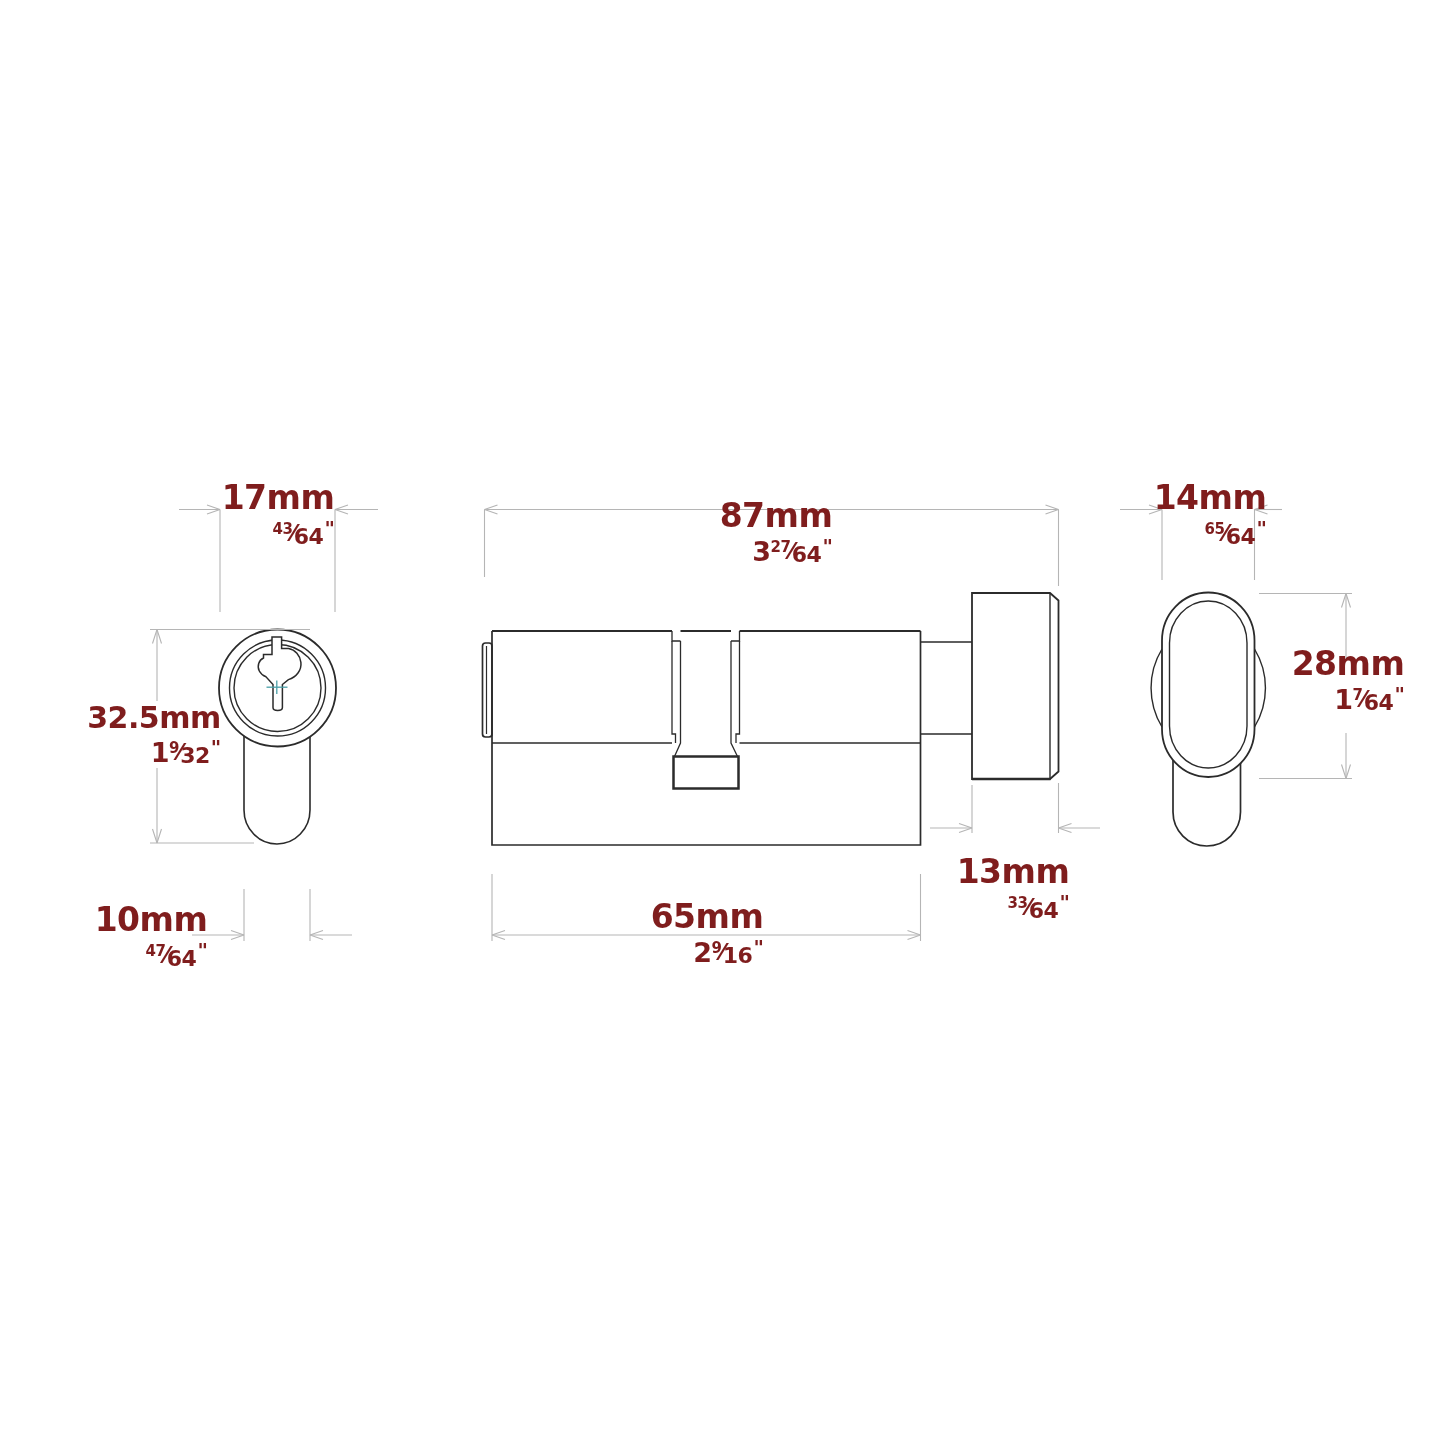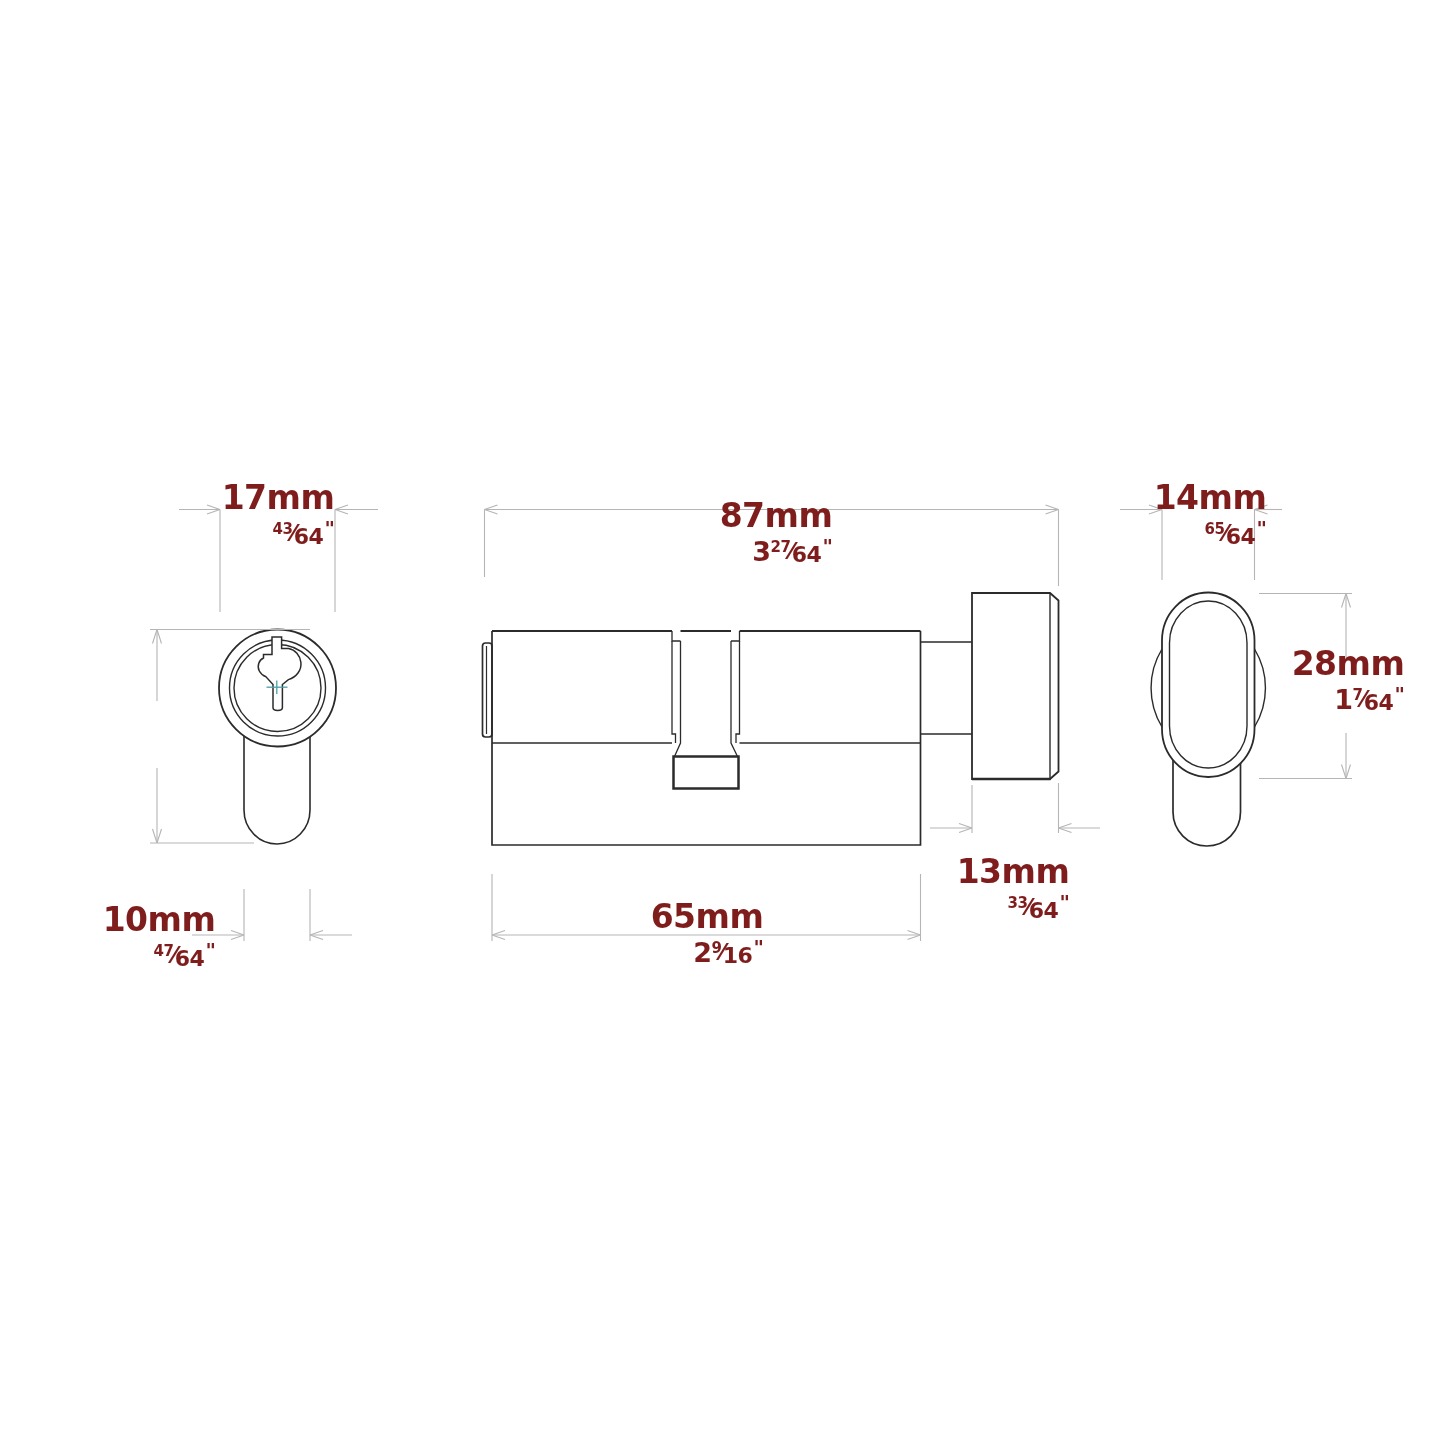--- a/index.html
+++ b/index.html
@@ -180,27 +180,31 @@
 <div class="dim-label" style="left:776px;top:499px;">
   <div class="mm">87mm</div>
   <div class="inch"><span class="whole">3</span><span class="num">27</span><span class="slash">⁄</span><span class="den">64</span><span class="mark">"</span></div>
 </div>
 
 <div class="dim-label" style="left:1210px;top:481px;">
   <div class="mm">14mm</div>
   <div class="inch"><span class="whole"></span><span class="num">65</span><span class="slash">⁄</span><span class="den">64</span><span class="mark">"</span></div>
 </div>
 
+<div class="dim-label" style="left:154px;top:703px;">
+  <div class="mm small">32.5mm</div>
+  <div class="inch"><span class="whole">1</span><span class="num">9</span><span class="slash">⁄</span><span class="den">32</span><span class="mark">"</span></div>
+</div>
 
 <div class="dim-label" style="left:1348px;top:647px;">
   <div class="mm">28mm</div>
   <div class="inch"><span class="whole">1</span><span class="num">7</span><span class="slash">⁄</span><span class="den">64</span><span class="mark">"</span></div>
 </div>
 
-<div class="dim-label" style="left:151px;top:903px;margin-left:8px;">
+<div class="dim-label" style="left:151px;top:903px;">
   <div class="mm">10mm</div>
   <div class="inch"><span class="whole"></span><span class="num">47</span><span class="slash">⁄</span><span class="den">64</span><span class="mark">"</span></div>
 </div>
 
 <div class="dim-label" style="left:707px;top:900px;">
   <div class="mm">65mm</div>
   <div class="inch"><span class="whole">2</span><span class="num">9</span><span class="slash">⁄</span><span class="den">16</span><span class="mark">"</span></div>
 </div>
 
 <div class="dim-label" style="left:1013px;top:855px;">

